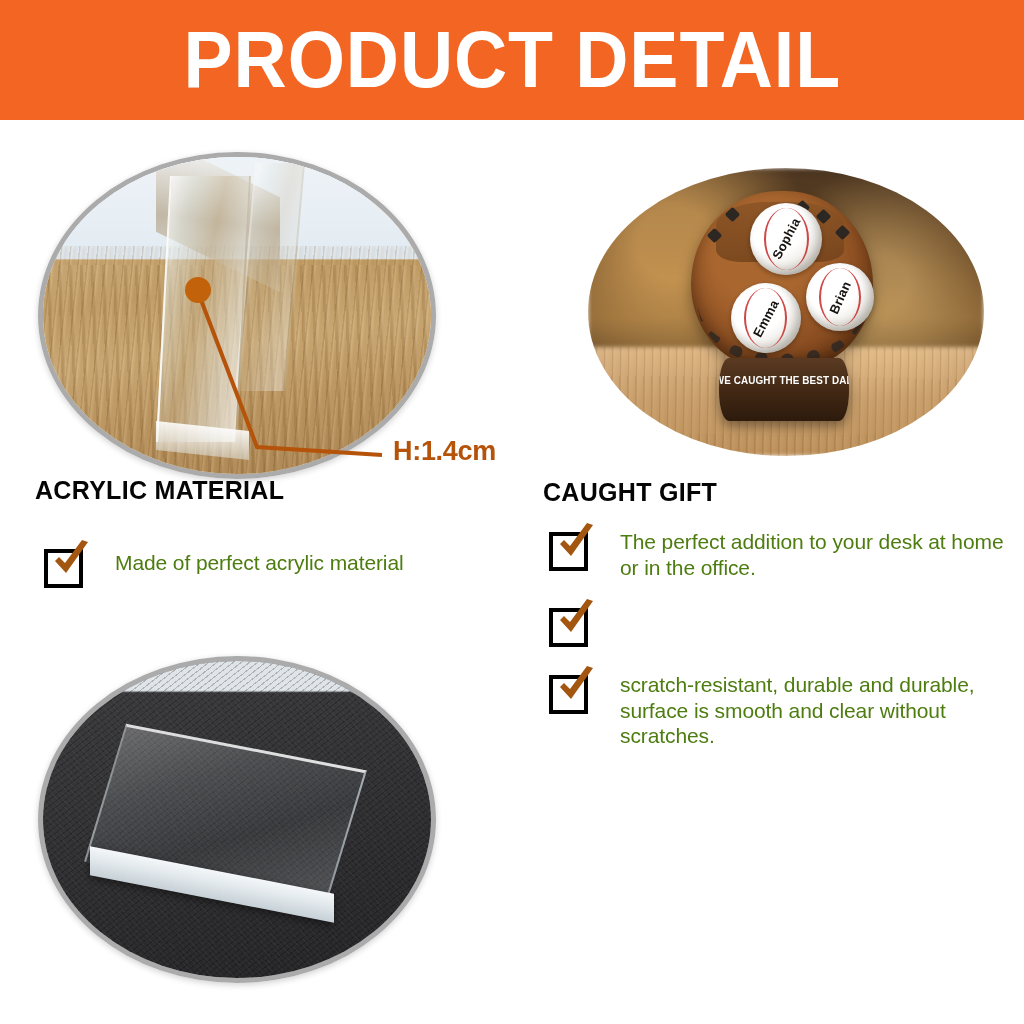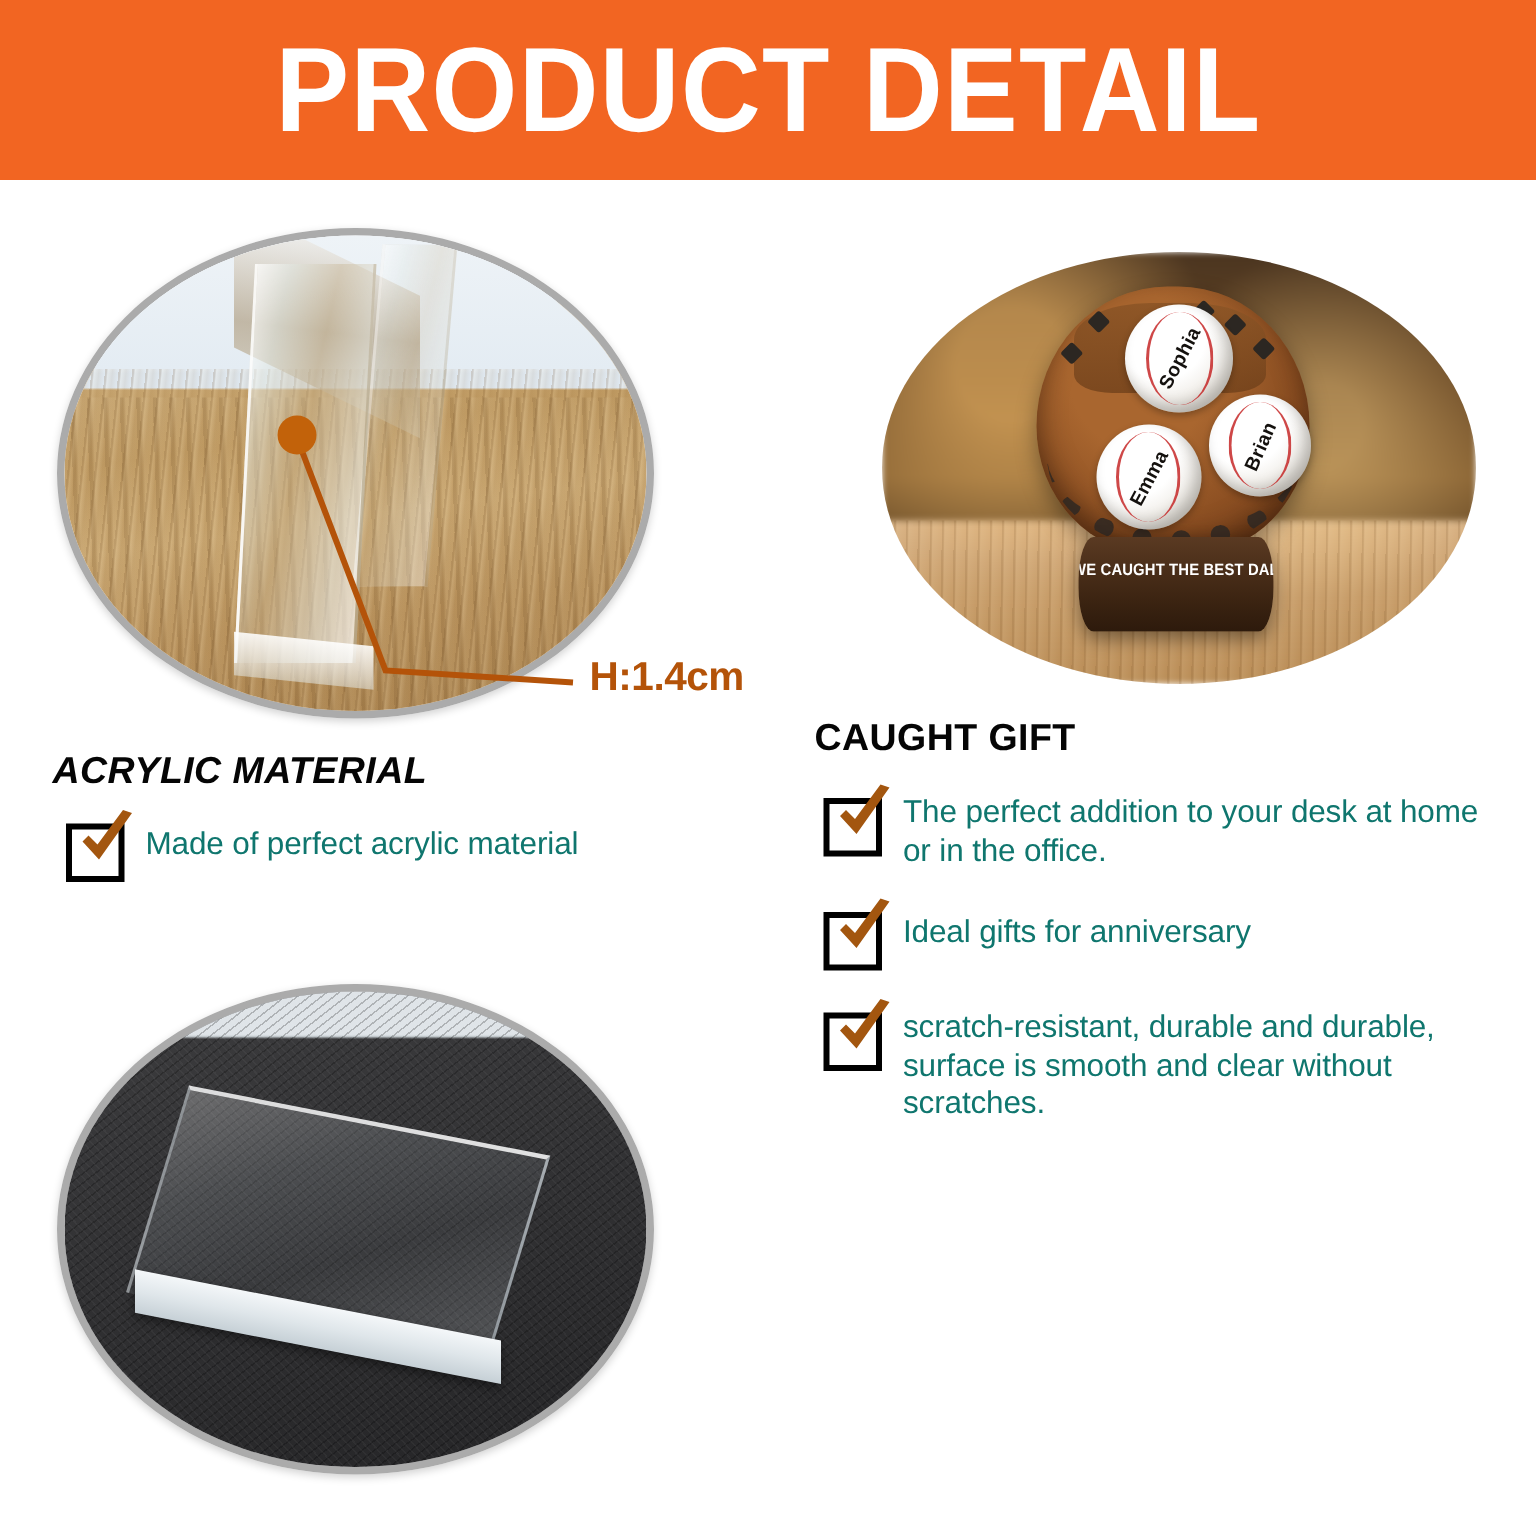--- a/index.html
+++ b/index.html
@@ -283,21 +283,21 @@
   
   .section-title {
     position: absolute;
     font-family: "Liberation Sans", sans-serif;
     font-weight: bold;
     font-size: 25px;
     letter-spacing: 0.3px;
     color: #050505;
     white-space: nowrap;
   }
-  #title-acrylic { left: 35px; top: 500px; font-style: italic; }
+  #title-acrylic { left: 35px; top: 476px; }
   #title-gift    { left: 543px; top: 478px; }
 
   .feature-list { position: absolute; }
   #list-acrylic { left: 44px; top: 545px; width: 470px; }
   #list-gift    { left: 549px; top: 528px; width: 460px; }
 
   .feature-item {
     position: relative;
     display: flex;
     align-items: flex-start;
@@ -313,26 +313,26 @@
     background: #ffffff;
     margin-top: 4px;
   }
   .checkbox svg {
     position: absolute;
     left: 1px; top: -13px;
     width: 44px; height: 44px;
     overflow: visible;
   }
   .feature-text {
-    padding-left: 14px;
+    padding-left: 32px;
     padding-top: 5px;
     font-family: "Liberation Sans", sans-serif;
     font-size: 21px;
     line-height: 1.22;
-    color: #0f766e;
+    color: #4d7c0f;
     letter-spacing: -0.1px;
   }
   #list-gift .feature-item[data-index="0"] .feature-text { padding-top: 1px; }
   #list-gift .feature-item[data-index="3"] .feature-text { padding-top: 1px; }
 </style>
 </head>
 <body>
 
 <div id="page">
 
@@ -426,21 +426,20 @@
       <span class="feature-text">The perfect addition to your desk at home or in the office.</span>
     </div>
 
 
     <div class="feature-item" data-index="2">
       <span class="checkbox">
         <svg viewBox="0 0 44 44" aria-hidden="true">
           <path d="M6 21 L17 33 L39 2 L33 0 L16 23 L10 17 Z" fill="#A3560F"></path>
         </svg>
       </span>
-      <span class="feature-text">Ideal gifts for anniversary</span>
     </div>
 
     <div class="feature-item" data-index="3">
       <span class="checkbox">
         <svg viewBox="0 0 44 44" aria-hidden="true">
           <path d="M6 21 L17 33 L39 2 L33 0 L16 23 L10 17 Z" fill="#A3560F"></path>
         </svg>
       </span>
       <span class="feature-text">scratch-resistant, durable and durable, surface is smooth and clear without scratches.</span>
     </div>

